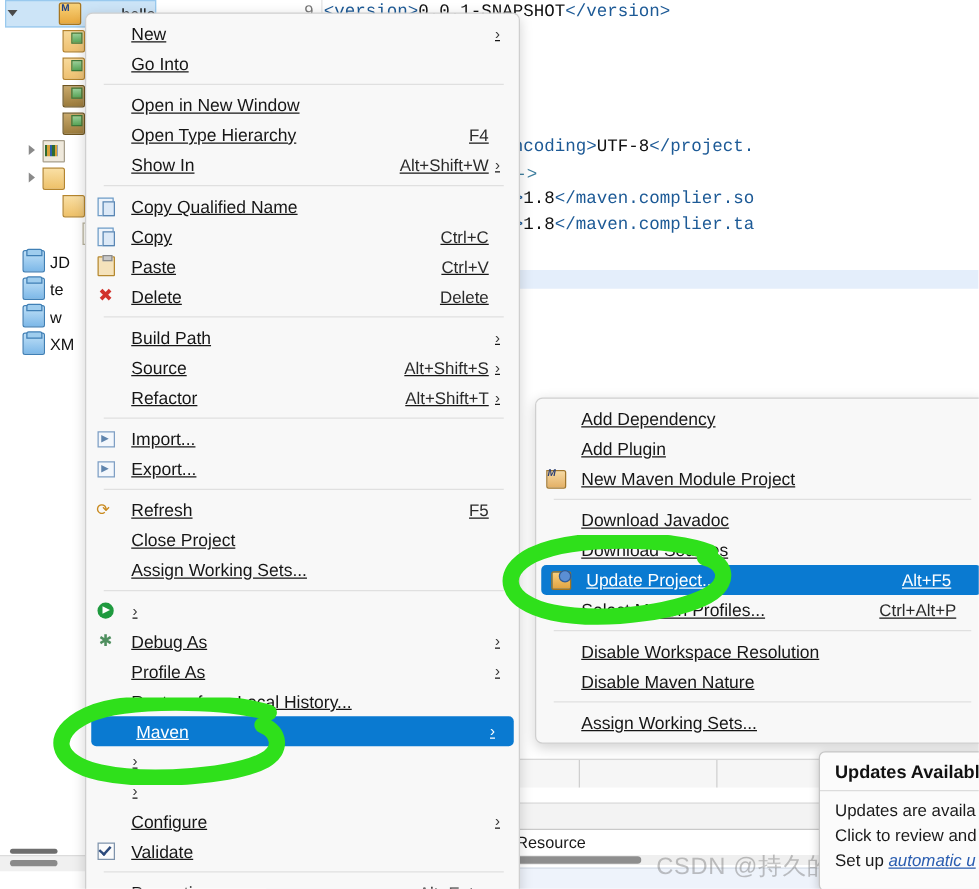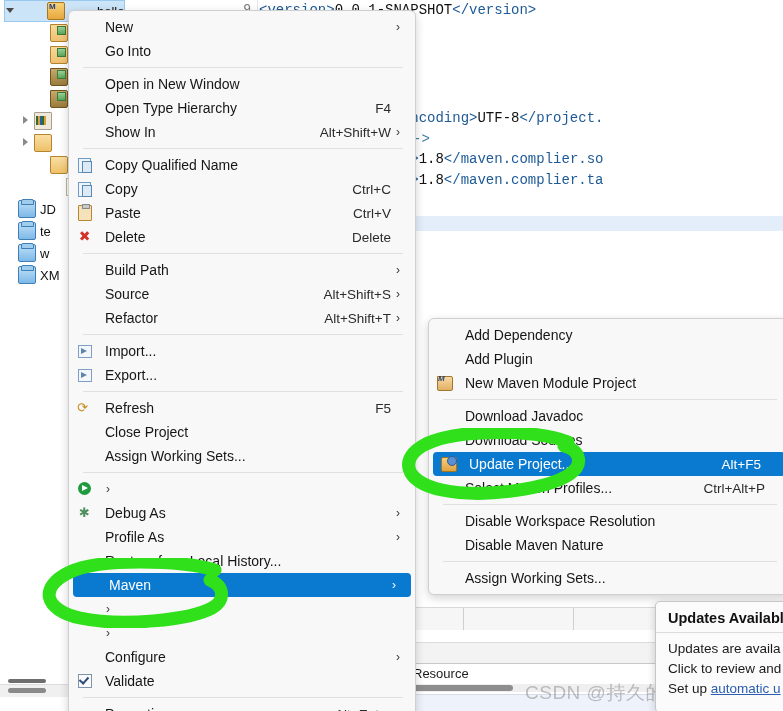--- a/index.html
+++ b/index.html
@@ -64,21 +64,21 @@
   .bp-hscroll .thumb{position:absolute;left:0;top:1px;height:6px;background:#8e8e8e;border-radius:3px;}
   .bp-strip{position:absolute;left:0;right:0;top:462px;height:17px;background:#eef3fb;border-top:1px solid #d5dde8;}
 
   
   .menu{
     position:absolute;background:#f8f8f8;border:1px solid #cfcfcf;border-radius:6px;
     box-shadow:0 3px 10px rgba(0,0,0,.18);padding:4px 0;box-sizing:border-box;
   }
   .menu-item{
     position:relative;height:24px;display:flex;align-items:center;
-    padding:0 10px 0 0;font-size:14px;color:#161616;white-space:nowrap;box-sizing:border-box;
+    padding:0 10px 0 0;font-size:14px;color:#161616;white-space:nowrap;box-sizing:border-box;text-decoration:underline;
   }
   .menu-item .mi-icon{width:22px;height:16px;flex:0 0 auto;margin-left:6px;margin-right:4px;position:relative;}
   .menu-item .mi-label{flex:1 1 auto;padding-left:4px;}
   .menu-item .mi-accel{flex:0 0 auto;color:#2b2b2b;font-size:13.5px;padding-left:18px;}
   .menu-item .mi-arrow{flex:0 0 auto;width:14px;text-align:center;color:#3a3a3a;font-size:12px;}
   .menu-item.hl{background:#0a7ad1;color:#ffffff;border-radius:4px;margin:0 4px;}
   .menu-item.hl .mi-accel{color:#ffffff;}
   .menu-item.hl .mi-arrow{color:#ffffff;}
   .menu-sep{height:1px;background:#e0e0e0;margin:4px 12px 4px 14px;}
 
@@ -105,21 +105,21 @@
   .annot{position:absolute;pointer-events:none;}
 
   
   .notif{
     position:absolute;background:#fbfbfb;border:1px solid #c6c6c6;border-radius:5px;
     box-shadow:0 2px 8px rgba(0,0,0,.18);overflow:hidden;
   }
   .notif-title{font-size:14.5px;font-weight:bold;color:#111;padding:8px 10px 6px 12px;white-space:nowrap;}
   .notif-div{height:1px;background:#dcdcdc;}
   .notif-body{padding:6px 10px 8px 12px;font-size:13.5px;color:#1a1a1a;line-height:20px;white-space:nowrap;}
-  .notif-link{color:#2a5db0;text-decoration:underline;}
+  .notif-link{color:#2a5db0;text-decoration:underline;font-style:italic;}
 
   
   .watermark{position:absolute;color:rgba(120,120,120,.45);font-size:19px;white-space:nowrap;letter-spacing:.5px;}
 </style>
 </head>
 <body>
 
 <div id="ide">
 
   <div class="explorer">

